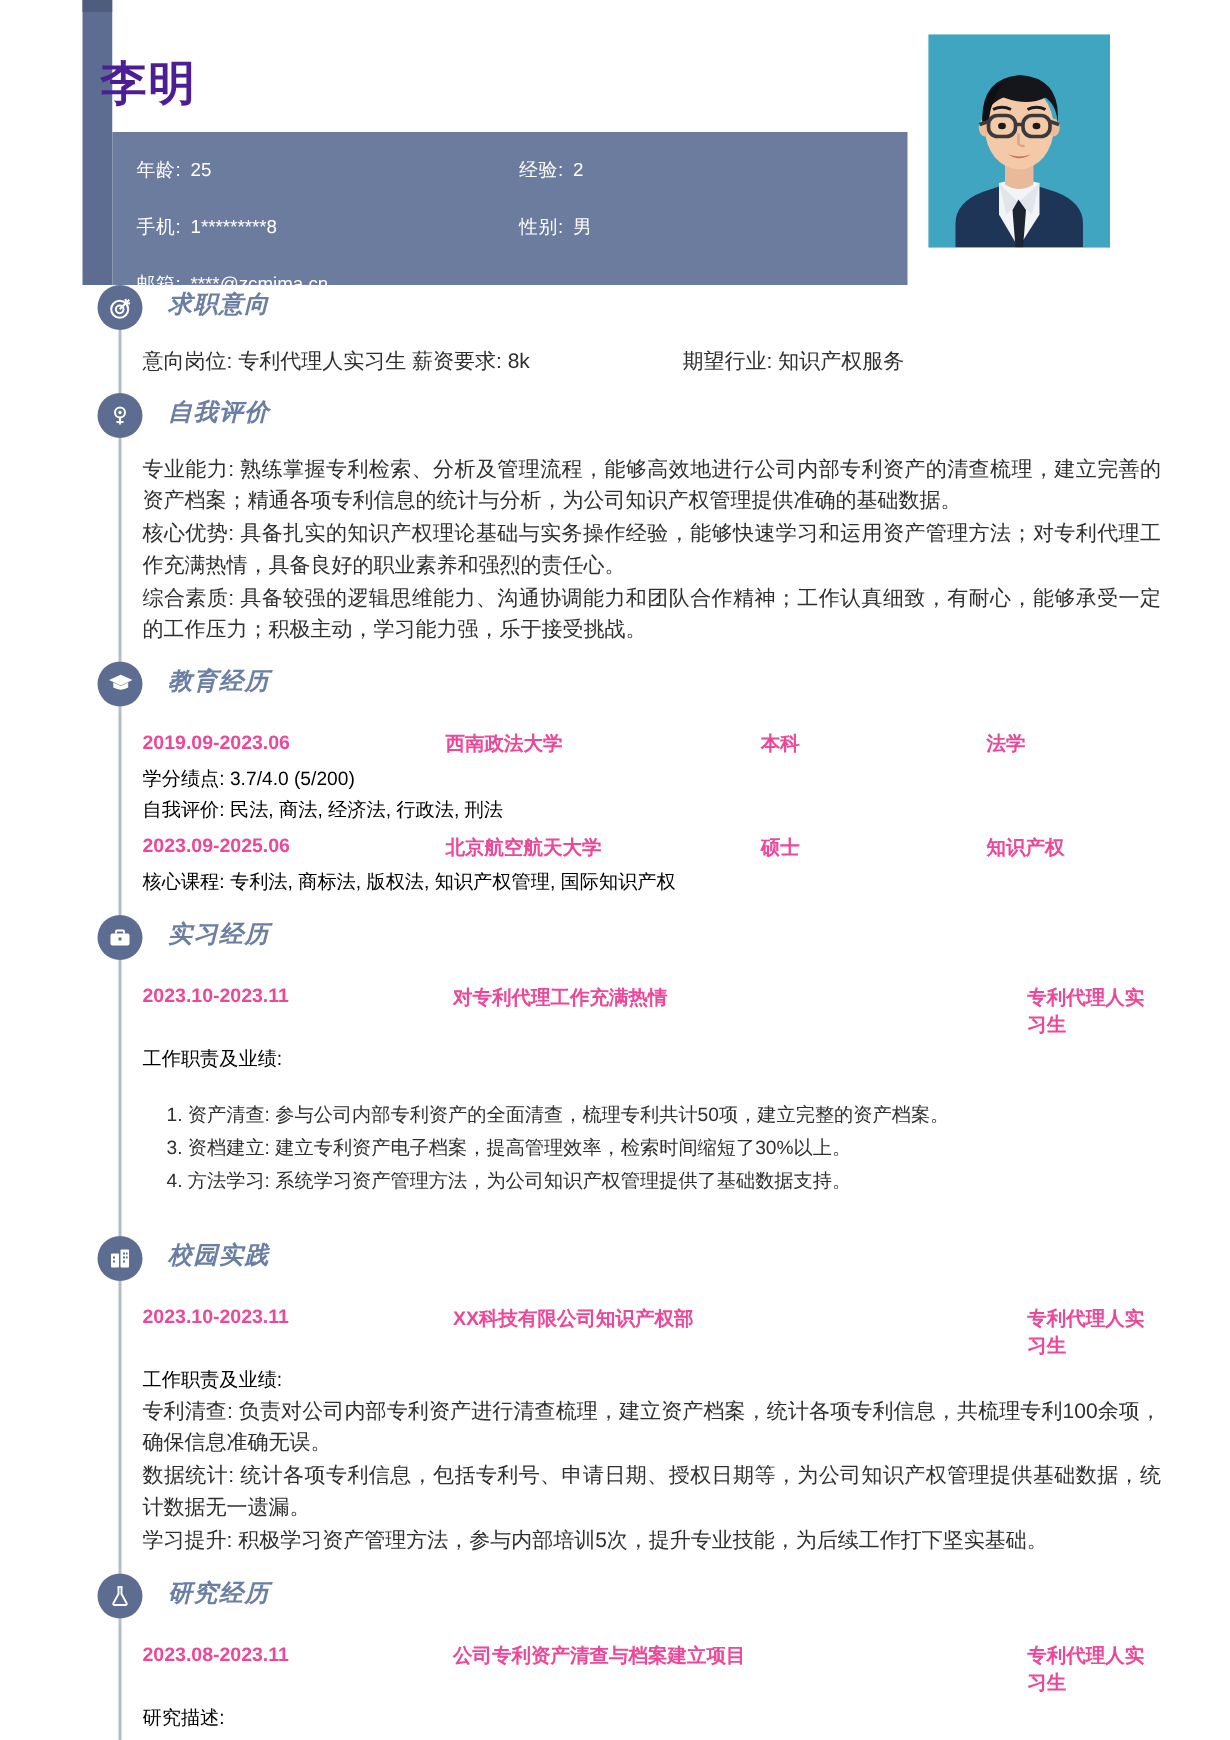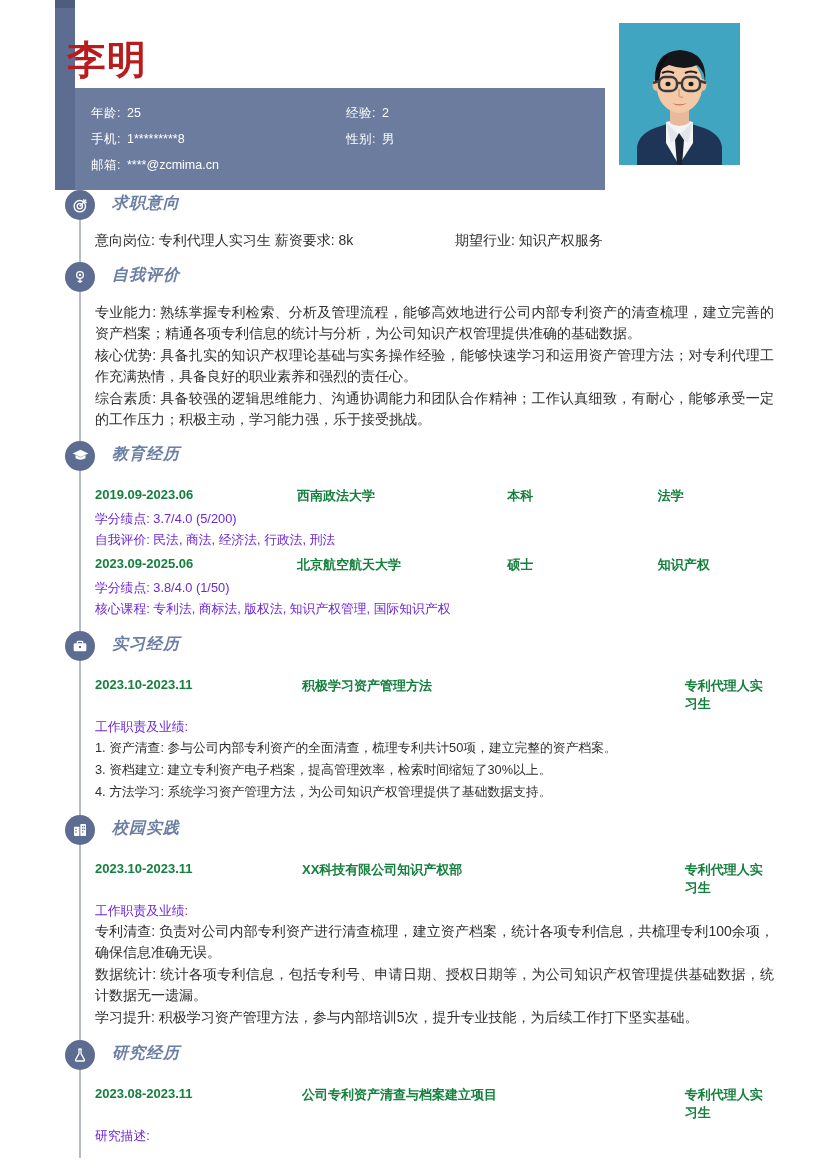--- a/index.html
+++ b/index.html
@@ -20,31 +20,31 @@
   .left-strip-top{
     position:absolute;left:55px;top:0;width:20px;height:8px;
     background:#4e5d7e;
   }
   .name-band{
     position:absolute;left:75px;top:0;width:745px;height:88px;
     background:#ffffff;
   }
   .name-text{
     position:absolute;left:67px;top:40px;
-    font-size:39px;font-weight:bold;color:#b91c1c;letter-spacing:1px;
+    font-size:31px;font-weight:bold;color:#4c1d95;letter-spacing:1px;
     line-height:1;
   }
   .info-band{
     position:absolute;left:75px;top:88px;width:530px;height:102px;
     background:#6c7c9e;
   }
   .info-grid{
     position:absolute;left:91px;top:100px;width:505px;
     display:grid;grid-template-columns:255px 250px;
-    row-gap:0px;
+    row-gap:12px;
   }
   .info-cell{
     height:26px;line-height:26px;
     font-size:12.5px;color:#ffffff;white-space:nowrap;
   }
   .info-cell .lbl{letter-spacing:.5px;}
   .info-cell .val{margin-left:6px;}
   
   .photo{
     position:absolute;left:619px;top:23px;width:121px;height:142px;
@@ -77,32 +77,32 @@
   .sec-body{
     padding-left:95px;padding-right:46px;
     padding-top:4px;padding-bottom:10px;
     position:relative;
   }
   .para{
     font-size:14px;line-height:21.5px;color:#2f2f2f;
     margin:0;text-align:justify;
   }
   .row-cols{
-    display:flex;font-size:13px;font-weight:bold;color:#15803d;
+    display:flex;font-size:13px;font-weight:bold;color:#ec4899;
     margin-top:6px;margin-bottom:3px;gap:44px;
   }
   .row-cols .c-date{width:190px;}
   .row-cols .c-org{width:200px;}
   .row-cols .c-deg{width:128px;}
   .row-cols .c-maj{width:140px;}
   .row-cols .c-org-wide{width:395px;}
   .sub-line{
-    font-size:12.8px;line-height:21px;color:#6d28d9;margin:0;
-  }
-  .bullets{margin:0;padding:0;list-style:none;}
+    font-size:12.8px;line-height:21px;color:#000000;margin:0;
+  }
+  .bullets{margin:16px;padding:0;list-style:none;}
   .bullets li{font-size:12.8px;line-height:22px;color:#2f2f2f;}
   .entry{margin-bottom:2px;}
 </style>
 </head>
 <body>
 
 <div class="header-wrap">
   <div class="left-strip"></div>
   <div class="left-strip-top"></div>
   <div class="name-band"></div>
@@ -243,21 +243,20 @@
         <p class="sub-line">学分绩点: 3.7/4.0 (5/200)</p>
         <p class="sub-line">自我评价: 民法, 商法, 经济法, 行政法, 刑法</p>
       </div>
       <div class="entry">
         <div class="row-cols">
           <div class="c-date">2023.09-2025.06</div>
           <div class="c-org">北京航空航天大学</div>
           <div class="c-deg">硕士</div>
           <div class="c-maj">知识产权</div>
         </div>
-        <p class="sub-line">学分绩点: 3.8/4.0 (1/50)</p>
         <p class="sub-line">核心课程: 专利法, 商标法, 版权法, 知识产权管理, 国际知识产权</p>
       </div>
     </div>
   </div>
 
   <div class="section">
     <div class="sec-rail"></div>
     <div class="sec-head">
       <div class="sec-icon">
         <svg width="16" height="16" viewBox="0 0 24 24" fill="#ffffff">
@@ -265,21 +264,21 @@
           <rect x="2.5" y="8" width="19" height="12" rx="2"></rect>
           <rect x="10.5" y="12" width="3" height="3" fill="#5d6d91"></rect>
         </svg>
       </div>
       <div class="sec-title">实习经历</div>
     </div>
     <div class="sec-body">
       <div class="entry">
         <div class="row-cols">
           <div class="c-date">2023.10-2023.11</div>
-          <div class="c-org-wide">积极学习资产管理方法</div>
+          <div class="c-org-wide">对专利代理工作充满热情</div>
           <div>专利代理人实习生</div>
         </div>
         <p class="sub-line">工作职责及业绩:</p>
         <ul class="bullets">
           <li>1. 资产清查: 参与公司内部专利资产的全面清查，梳理专利共计50项，建立完整的资产档案。</li>
           <li>3. 资档建立: 建立专利资产电子档案，提高管理效率，检索时间缩短了30%以上。</li>
           <li>4. 方法学习: 系统学习资产管理方法，为公司知识产权管理提供了基础数据支持。</li>
         </ul>
       </div>
     </div>

